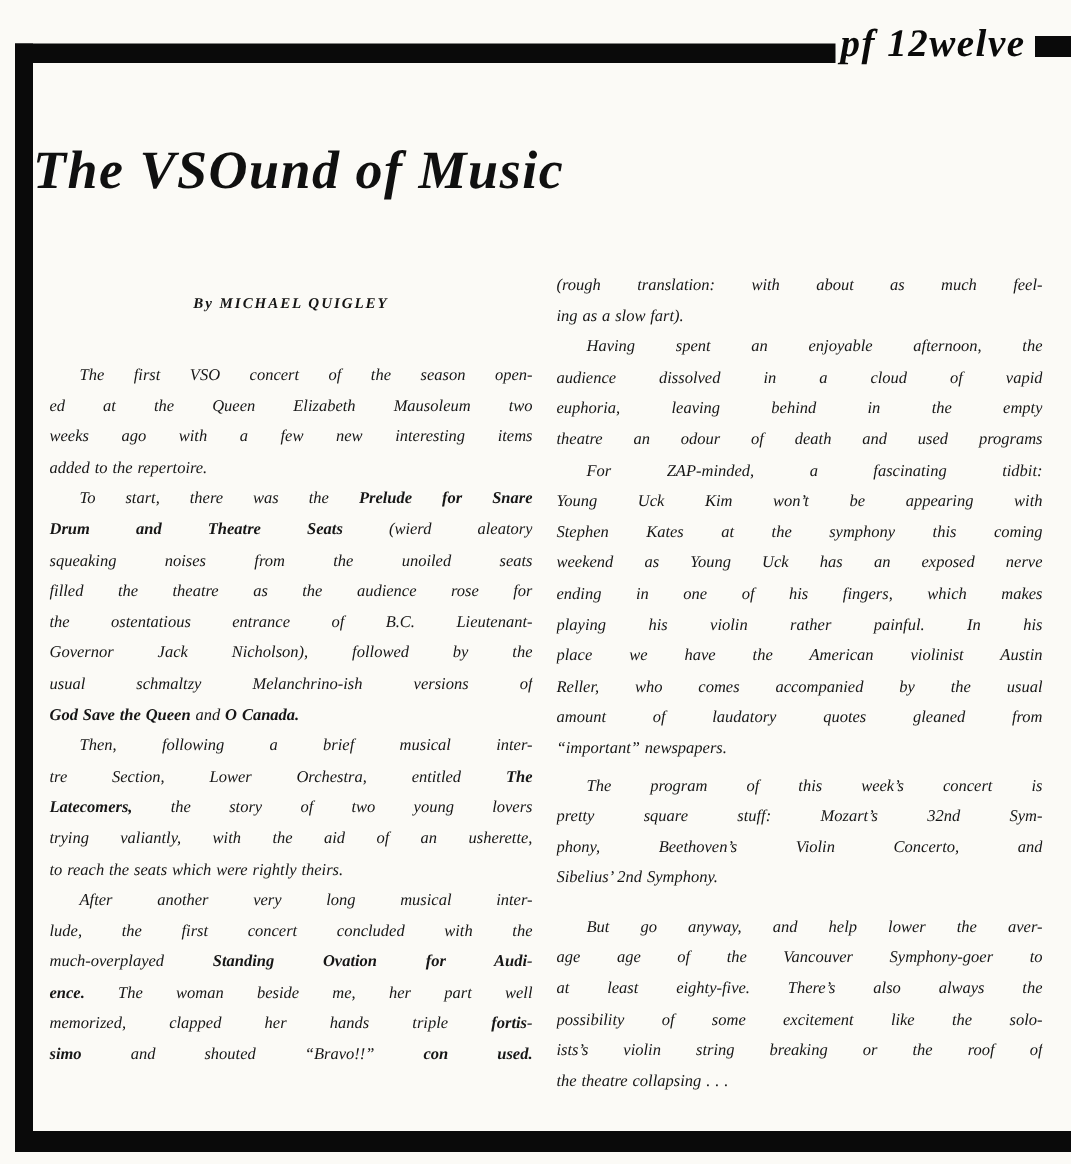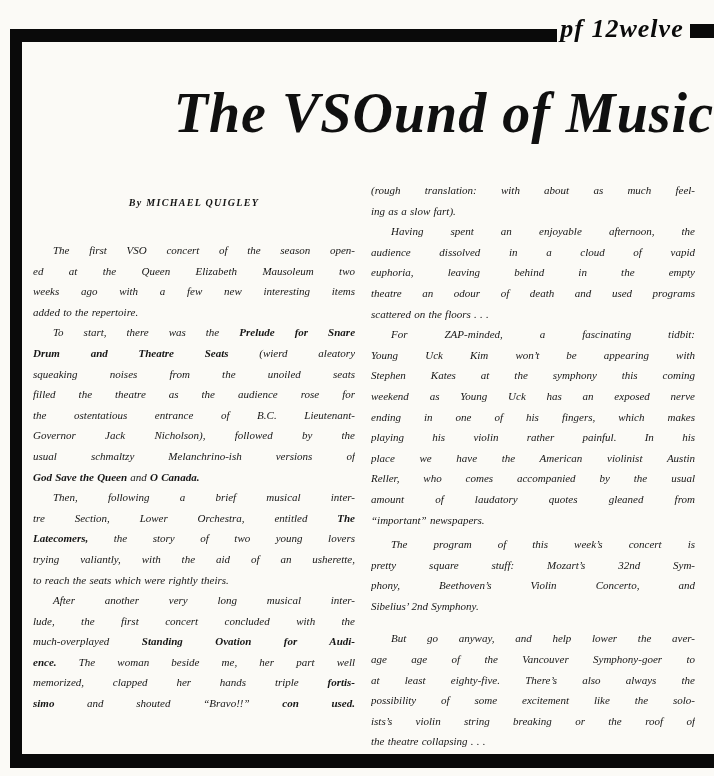--- a/index.html
+++ b/index.html
@@ -26,22 +26,22 @@
   #page-folio {
     position: absolute; left: 552px; top: 14px; width: 140px;
     text-align: center;
     font-size: 26px; font-weight: 800; letter-spacing: 1px;
     color: #0a0a0a;
     white-space: nowrap;
   }
   #article-title {
     position: absolute; left: 22px; top: 82px; width: 692px;
     margin: 0;
-    text-align: right;
-    font-size: 56px; line-height: 62px; font-weight: 700;
+    text-align: left;
+    font-size: 36px; line-height: 62px; font-weight: 700;
     letter-spacing: 1px;
     color: #101010;
     white-space: nowrap;
   }
   #article-byline {
     position: absolute; left: 33px; top: 197px; width: 322px;
     text-align: center;
     font-size: 10px; font-weight: 700; letter-spacing: 1.3px;
     color: #141414;
     white-space: nowrap;
@@ -111,21 +111,20 @@
   <div class="column" id="column-right">
       <div class="para">
         <div class="tline"><span>(rough translation: with about as much feel-</span></div>
         <div class="tline endline"><span>ing as a slow fart).</span></div>
       </div>
       <div class="para">
         <div class="tline indent"><span>Having spent an enjoyable afternoon, the</span></div>
         <div class="tline"><span>audience dissolved in a cloud of vapid</span></div>
         <div class="tline"><span>euphoria, leaving behind in the empty</span></div>
         <div class="tline"><span>theatre an odour of death and used programs</span></div>
-        <div class="tline endline"><span>scattered on the floors . . .</span></div>
       </div>
       <div class="para">
         <div class="tline indent"><span>For ZAP-minded, a fascinating tidbit:</span></div>
         <div class="tline"><span>Young Uck Kim won’t be appearing with</span></div>
         <div class="tline"><span>Stephen Kates at the symphony this coming</span></div>
         <div class="tline"><span>weekend as Young Uck has an exposed nerve</span></div>
         <div class="tline"><span>ending in one of his fingers, which makes</span></div>
         <div class="tline"><span>playing his violin rather painful. In his</span></div>
         <div class="tline"><span>place we have the American violinist Austin</span></div>
         <div class="tline"><span>Reller, who comes accompanied by the usual</span></div>

